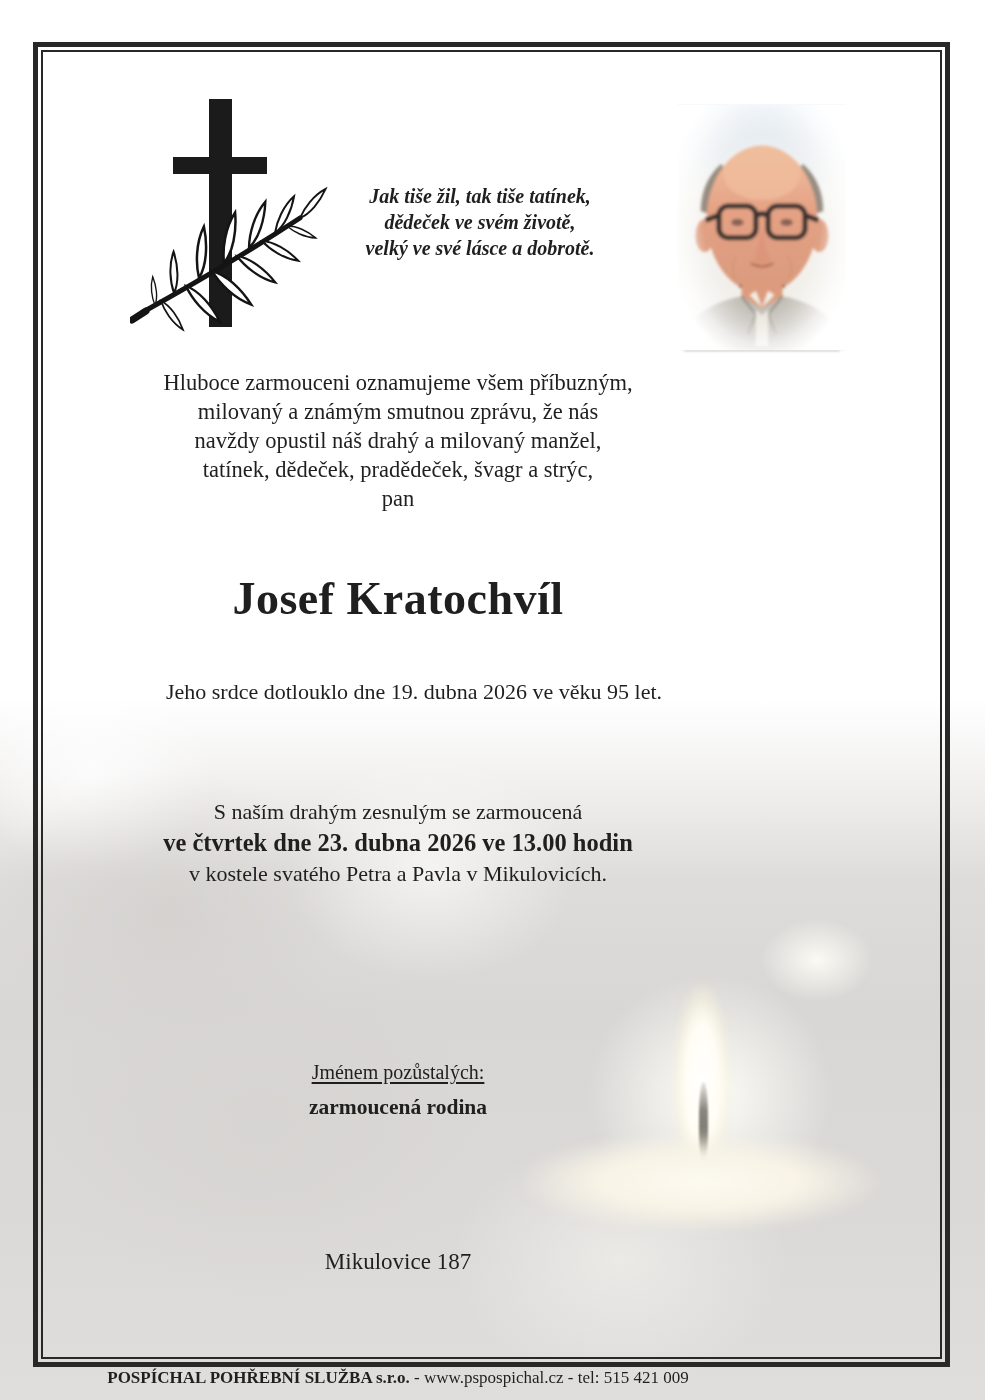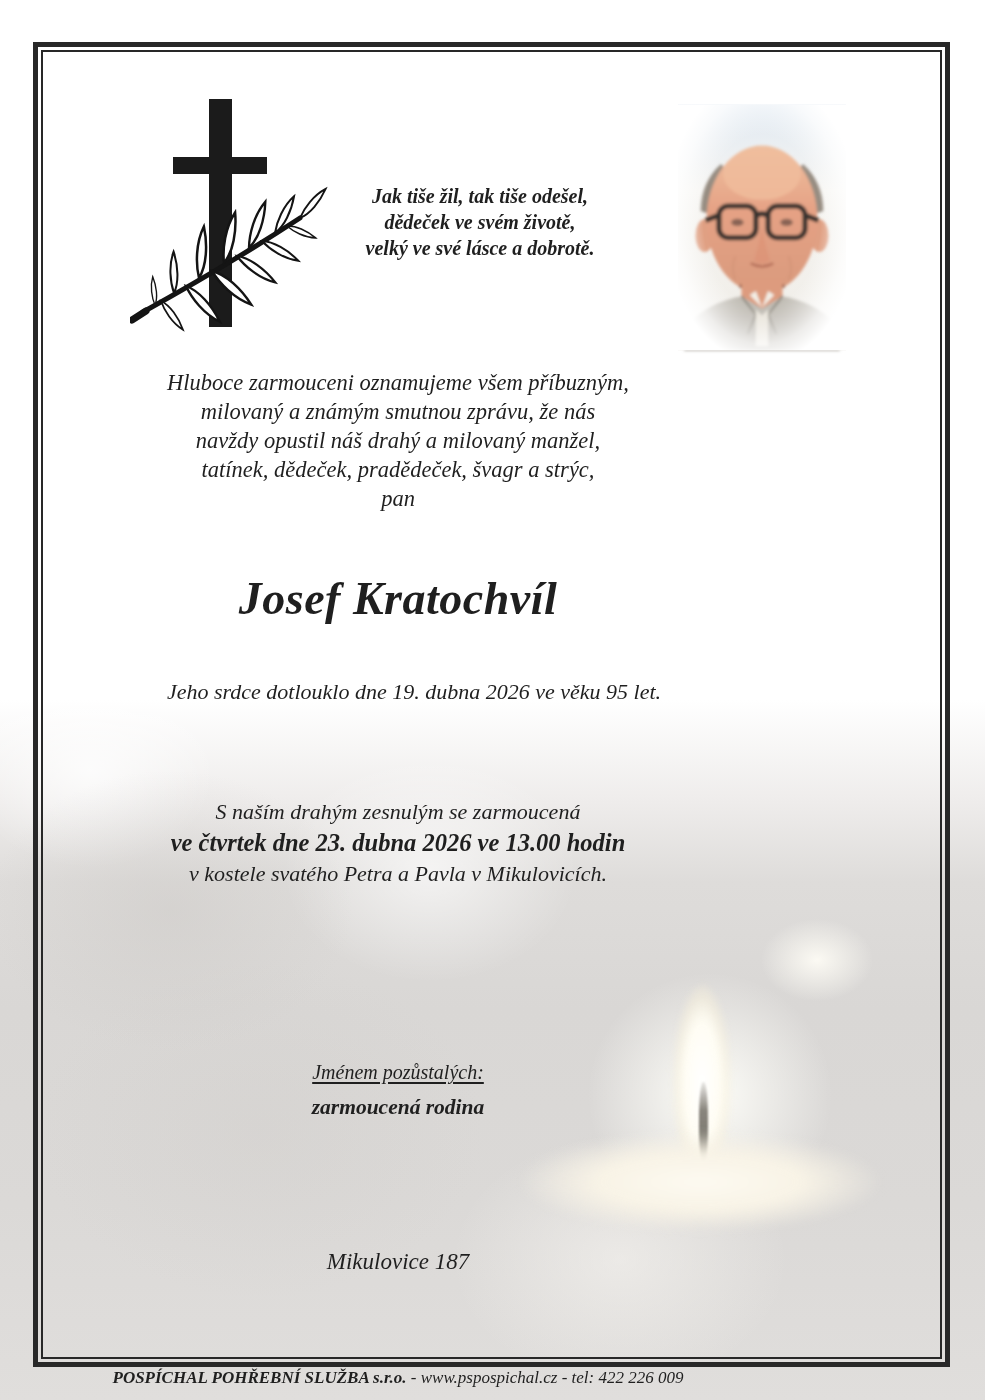--- a/index.html
+++ b/index.html
@@ -40,21 +40,21 @@
     background:radial-gradient(closest-side, #fdfaf1 0%, #f8f3e6 55%, rgba(244,240,230,0) 100%);
     filter:blur(5px);}
   
   .frame-outer{position:absolute;left:33px;top:42px;width:917px;height:1325px;z-index:1;
     border:5px solid #282828;box-sizing:border-box;}
   .frame-inner{position:absolute;inset:3px;border:2px solid #282828;}
   
   .cross-art{position:absolute;left:130px;top:90px;width:200px;height:260px;z-index:2;}
   .portrait{position:absolute;left:678px;top:100px;width:168px;height:255px;z-index:2;}
   
-  .tx{position:absolute;left:0;width:796px;text-align:center;z-index:2;font-style:italic;}
+  .tx{position:absolute;left:0;width:796px;text-align:center;z-index:2;}
   .quote{left:300px;width:360px;top:183px;font-size:20px;line-height:26px;font-weight:bold;font-style:italic;}
   .announcement{top:368px;font-size:22.5px;line-height:29px;}
   .deceased-name{top:572px;font-size:46px;font-weight:bold;letter-spacing:.5px;}
   .death-line{top:679px;font-size:22px;padding-left:16px;}
   .farewell{top:796px;font-size:22px;line-height:31px;}
   .farewell .strong{font-size:24.5px;font-weight:bold;}
   .closing-heading{top:1037px;font-size:20px;margin-top:24px;}
   .closing-heading span{text-decoration:underline;text-underline-offset:3px;}
   .closing-signature{top:1095px;font-size:21.5px;font-weight:bold;}
   .address{top:1249px;font-size:23px;text-align:center;}
@@ -160,21 +160,21 @@
       <path d="M94 186 L82 198 L88 182 Z" fill="#f3efe6"></path>
       <path d="M6 240 L10 214 Q30 193 62 187 L82 199 L102 187 Q134 193 154 214 L158 240 Z" fill="url(#suit)"></path>
       <path d="M62 187 L76 205 L68 224" stroke="#8f8a80" stroke-width="2" fill="none"></path>
       <path d="M102 187 L88 205 L96 224" stroke="#8f8a80" stroke-width="2" fill="none"></path>
       <path d="M76 200 L82 206 L88 200 L88 236 L76 236 Z" fill="#e6e1d6"></path>
     </g>
     <rect width="164" height="240" fill="url(#vig)"></rect>
   </svg>
 
   <div class="tx quote">
-    <div>Jak tiše žil, tak tiše odešel,</div>
+    <div>Jak tiše žil, tak tiše tatínek,</div>
     <div>dědeček ve svém životě,</div>
     <div>velký ve své lásce a dobrotě.</div>
   </div>
 
   <div class="tx announcement">
     <div>Hluboce zarmouceni oznamujeme všem příbuzným,</div>
     <div>milovaný a známým smutnou zprávu, že nás</div>
     <div>navždy opustil náš drahý a milovaný manžel,</div>
     <div>tatínek, dědeček, pradědeček, švagr a strýc,</div>
     <div>pan</div>
@@ -190,16 +190,16 @@
     <div>v kostele svatého Petra a Pavla v Mikulovicích.</div>
   </div>
 
   <div class="tx closing-heading">
     <span>Jménem pozůstalých:</span>
   </div>
   <div class="tx closing-signature">zarmoucená rodina</div>
   <div class="tx address">Mikulovice 187</div>
 
   <div class="tx footer-line">
-    <span class="bold">POSPÍCHAL POHŘEBNÍ SLUŽBA s.r.o.</span><span> - www.pspospichal.cz - tel: 422 226 009</span>
+    <span class="bold">POSPÍCHAL POHŘEBNÍ SLUŽBA s.r.o.</span><span> - www.pspospichal.cz - tel: 515 421 009</span>
   </div>
 
 </div>
 
 </body></html>

